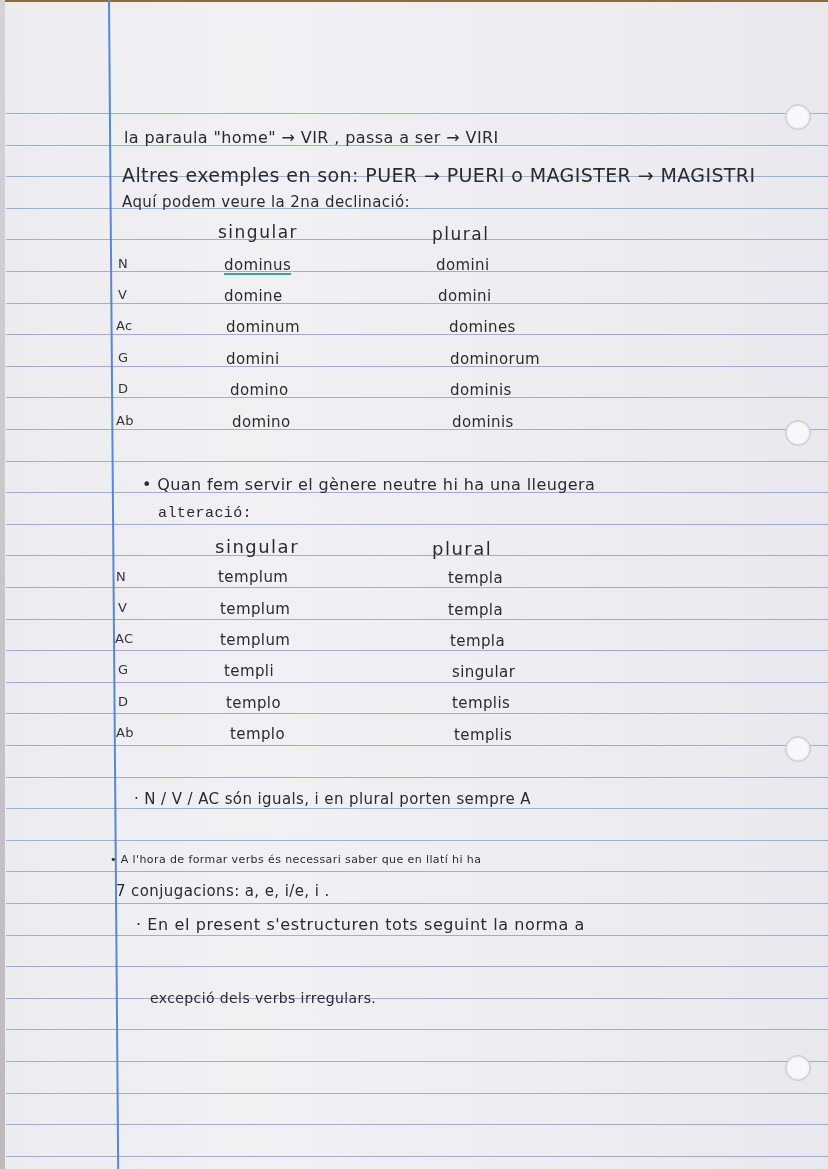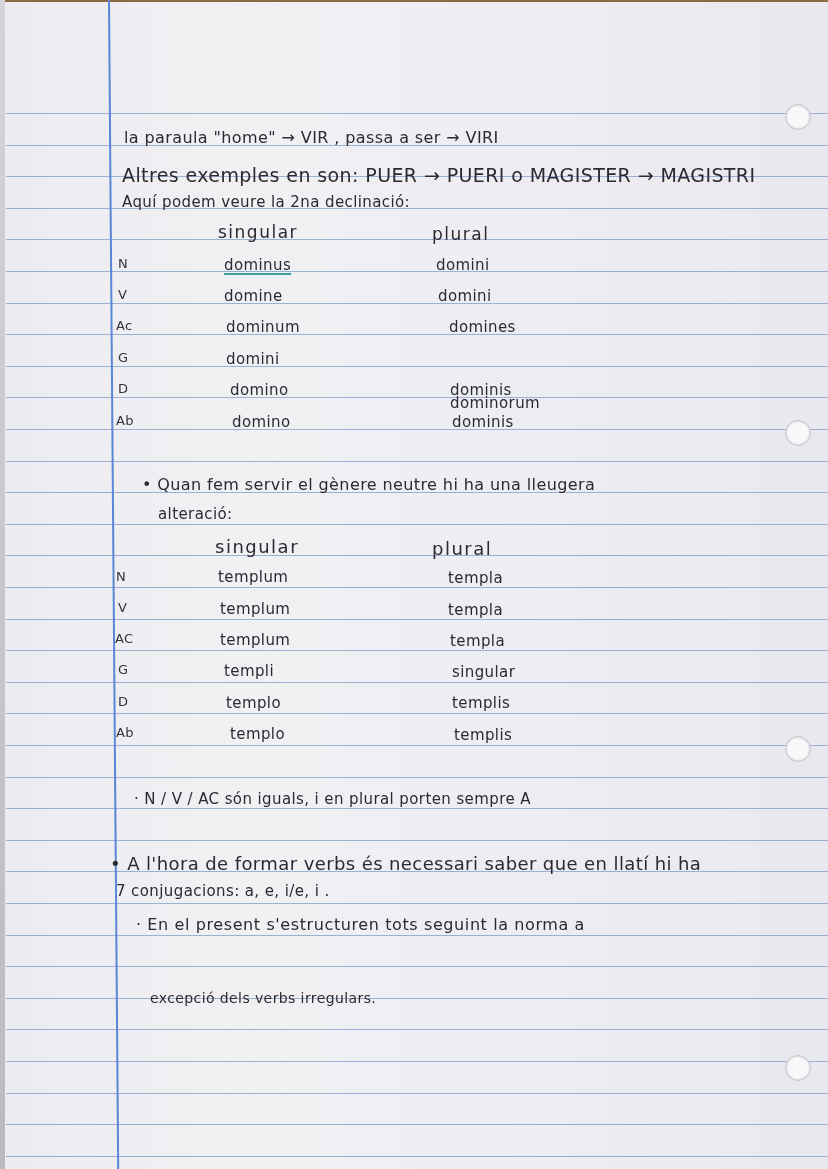--- a/index.html
+++ b/index.html
@@ -112,36 +112,36 @@
       <div class="txt" style="left:438px;top:287px;">domini</div>
     </div>
     <div>
       <div class="txt case" style="left:116px;top:318px;">Ac</div>
       <div class="txt" style="left:226px;top:318px;">dominum</div>
       <div class="txt" style="left:449px;top:318px;">domines</div>
     </div>
     <div>
       <div class="txt case" style="left:118px;top:350px;">G</div>
       <div class="txt" style="left:226px;top:350px;">domini</div>
-      <div class="txt" style="left:450px;top:350px;margin-top:44px;">dominorum</div>
+      <div class="txt" style="left:450px;top:350px;">dominorum</div>
     </div>
     <div>
       <div class="txt case" style="left:118px;top:381px;">D</div>
       <div class="txt" style="left:230px;top:381px;">domino</div>
       <div class="txt" style="left:450px;top:381px;">dominis</div>
     </div>
     <div>
       <div class="txt case" style="left:116px;top:413px;">Ab</div>
       <div class="txt" style="left:232px;top:413px;">domino</div>
       <div class="txt" style="left:452px;top:413px;">dominis</div>
     </div>
   </div>
 
   <div class="txt" style="left:142px;top:475px;font-size:16px;">• Quan fem servir el gènere neutre hi ha una lleugera</div>
-  <div class="txt" style="left:158px;top:505px;">alteració:</div>
+  <div class="txt" style="left:158px;top:505px;font-family:Liberation Mono, monospace;">alteració:</div>
 
   <div class="txt hdr" style="left:215px;top:536px;font-size:18px;">singular</div>
   <div class="txt hdr" style="left:432px;top:538px;font-size:18px;">plural</div>
 
   <div>
     <div>
       <div class="txt case" style="left:116px;top:569px;">N</div>
       <div class="txt" style="left:218px;top:568px;">templum</div>
       <div class="txt" style="left:448px;top:569px;">templa</div>
     </div>
@@ -167,17 +167,17 @@
     </div>
     <div>
       <div class="txt case" style="left:116px;top:725px;">Ab</div>
       <div class="txt" style="left:230px;top:725px;">templo</div>
       <div class="txt" style="left:454px;top:726px;">templis</div>
     </div>
   </div>
 
   <div class="txt" style="left:134px;top:790px;">· N / V / AC són iguals, i en plural porten sempre A</div>
 
-  <div class="txt" style="left:110px;top:853px;font-size:18px;">• A l'hora de formar verbs és necessari saber que en llatí hi ha</div>
+  <div class="txt" style="left:110px;top:853px;font-size:11px;">• A l'hora de formar verbs és necessari saber que en llatí hi ha</div>
   <div class="txt" style="left:116px;top:882px;">7 conjugacions:  a, e, i/e, i .</div>
   <div class="txt small" style="left:136px;top:915px;font-size:16px;letter-spacing:.6px;">· En el  present  s'estructuren  tots  seguint  la  norma a</div>
   <div class="txt small" style="left:150px;top:990px;font-size:14px;">excepció dels verbs irregulars.</div>
 </div>
 
 </body></html>

